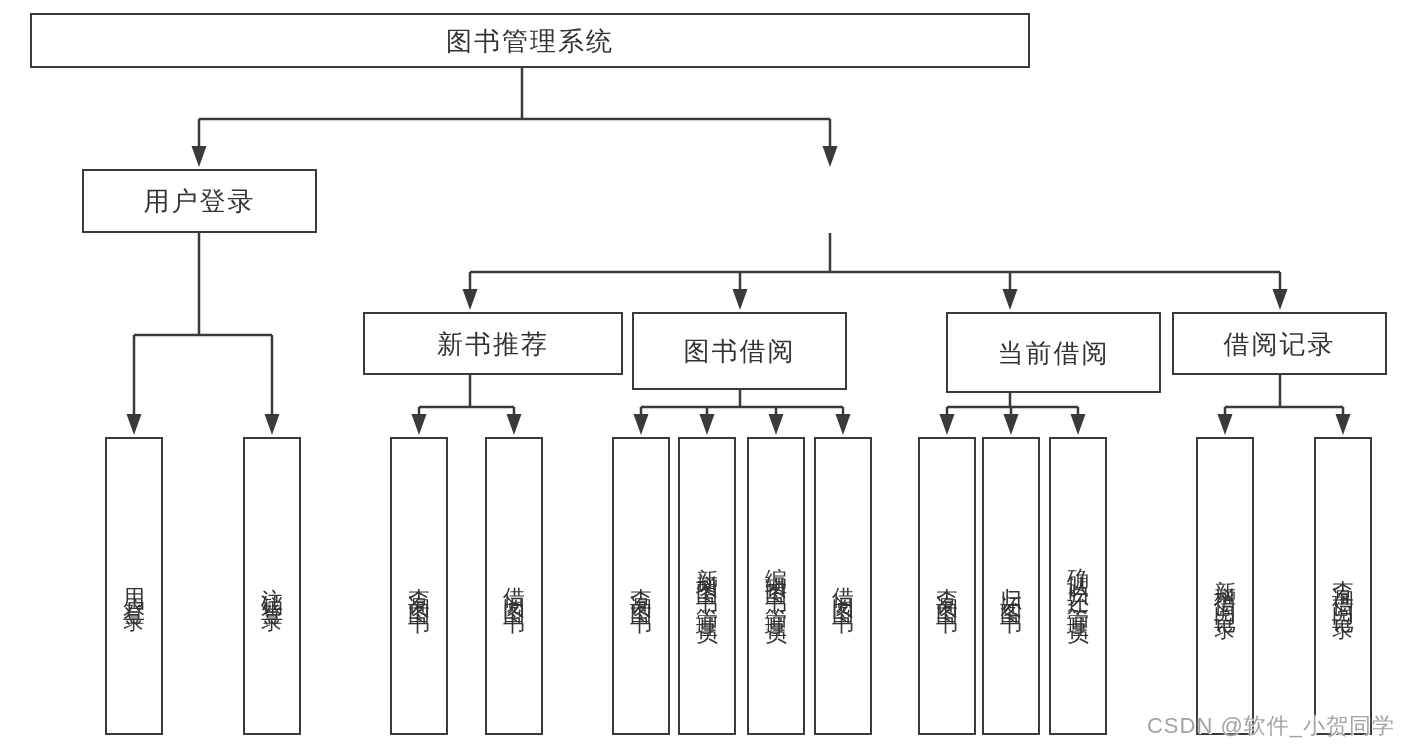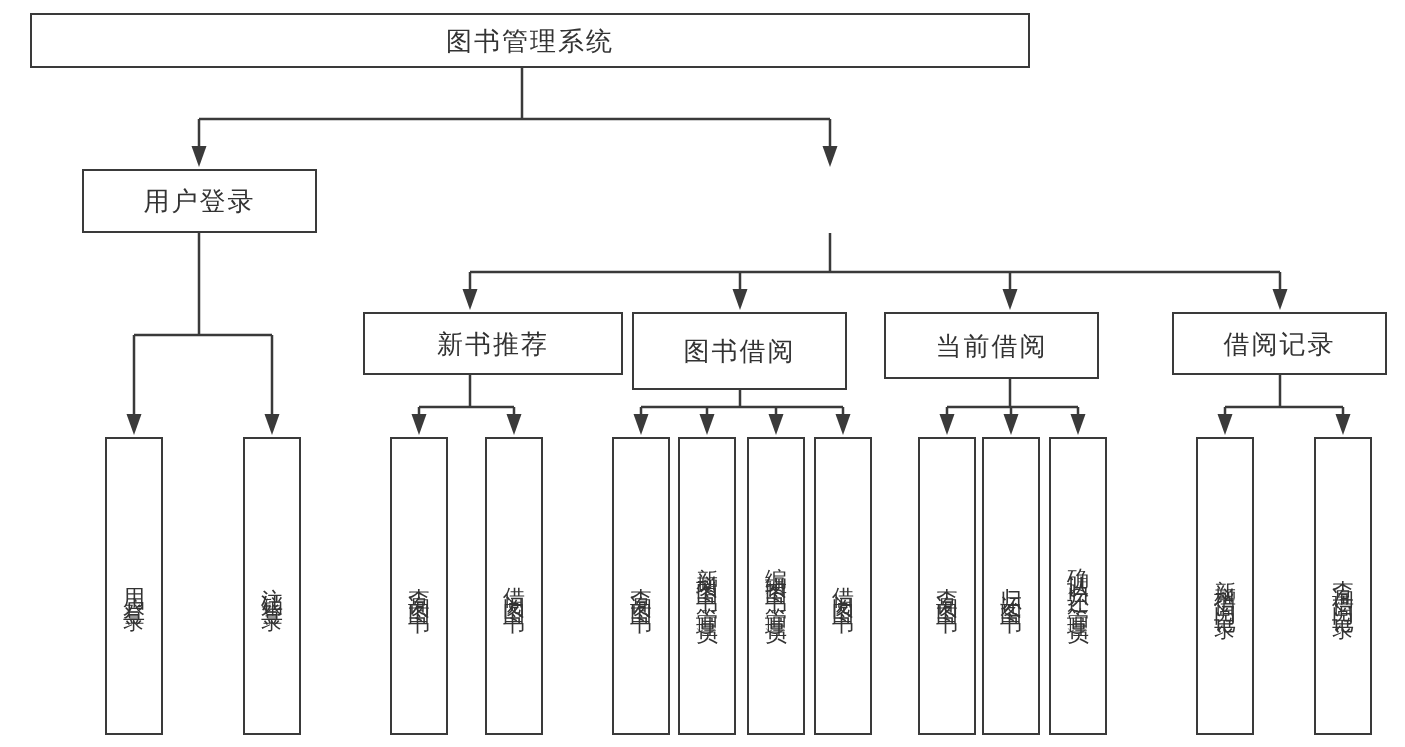--- a/index.html
+++ b/index.html
@@ -47,21 +47,21 @@
     font-size: 22px;
     letter-spacing: 8px;
     line-height: 1;
   }
   
   .n-root { left: 22px;  top: 13px;  width: 1000px; height: 55px; margin-left: 8px; }
   .n-l2a  { left: 82px;  top: 169px; width: 235px;  height: 64px; }
   .n-l2b  { left: 712px; top: 169px; width: 235px;  height: 64px; }
   .n-l3a  { left: 363px;  top: 312px; width: 260px; height: 63px; }
   .n-l3b  { left: 632px;  top: 312px; width: 215px; height: 78px; }
-  .n-l3c  { left: 884px;  top: 312px; width: 215px; height: 67px; }
+  .n-l3c  { left: 946px;  top: 312px; width: 215px; height: 81px; }
   .n-l3d  { left: 1172px; top: 312px; width: 215px; height: 63px; }
   .lf-1  { left: 105px; }
   .lf-2  { left: 243px; }
   .lf-3  { left: 390px; }
   .lf-4  { left: 485px; }
   .lf-5  { left: 612px; }
   .lf-6  { left: 678px; }
   .lf-7  { left: 747px; }
   .lf-8  { left: 814px; }
   .lf-9  { left: 918px; }
@@ -145,14 +145,15 @@
   <div class="node vbox lf-7">编辑图书（管理员）</div>
   <div class="node vbox lf-8">借阅图书</div>
 
   <div class="node vbox lf-9">查询图书</div>
   <div class="node vbox lf-10">归还图书</div>
   <div class="node vbox lf-11">确认归还（管理员）</div>
 
   <div class="node vbox lf-12">新增借阅记录</div>
   <div class="node vbox lf-13">查询借阅记录</div>
 
+  <div class="watermark">CSDN @软件_小贺同学</div>
 
 </div>
 
 </body></html>

